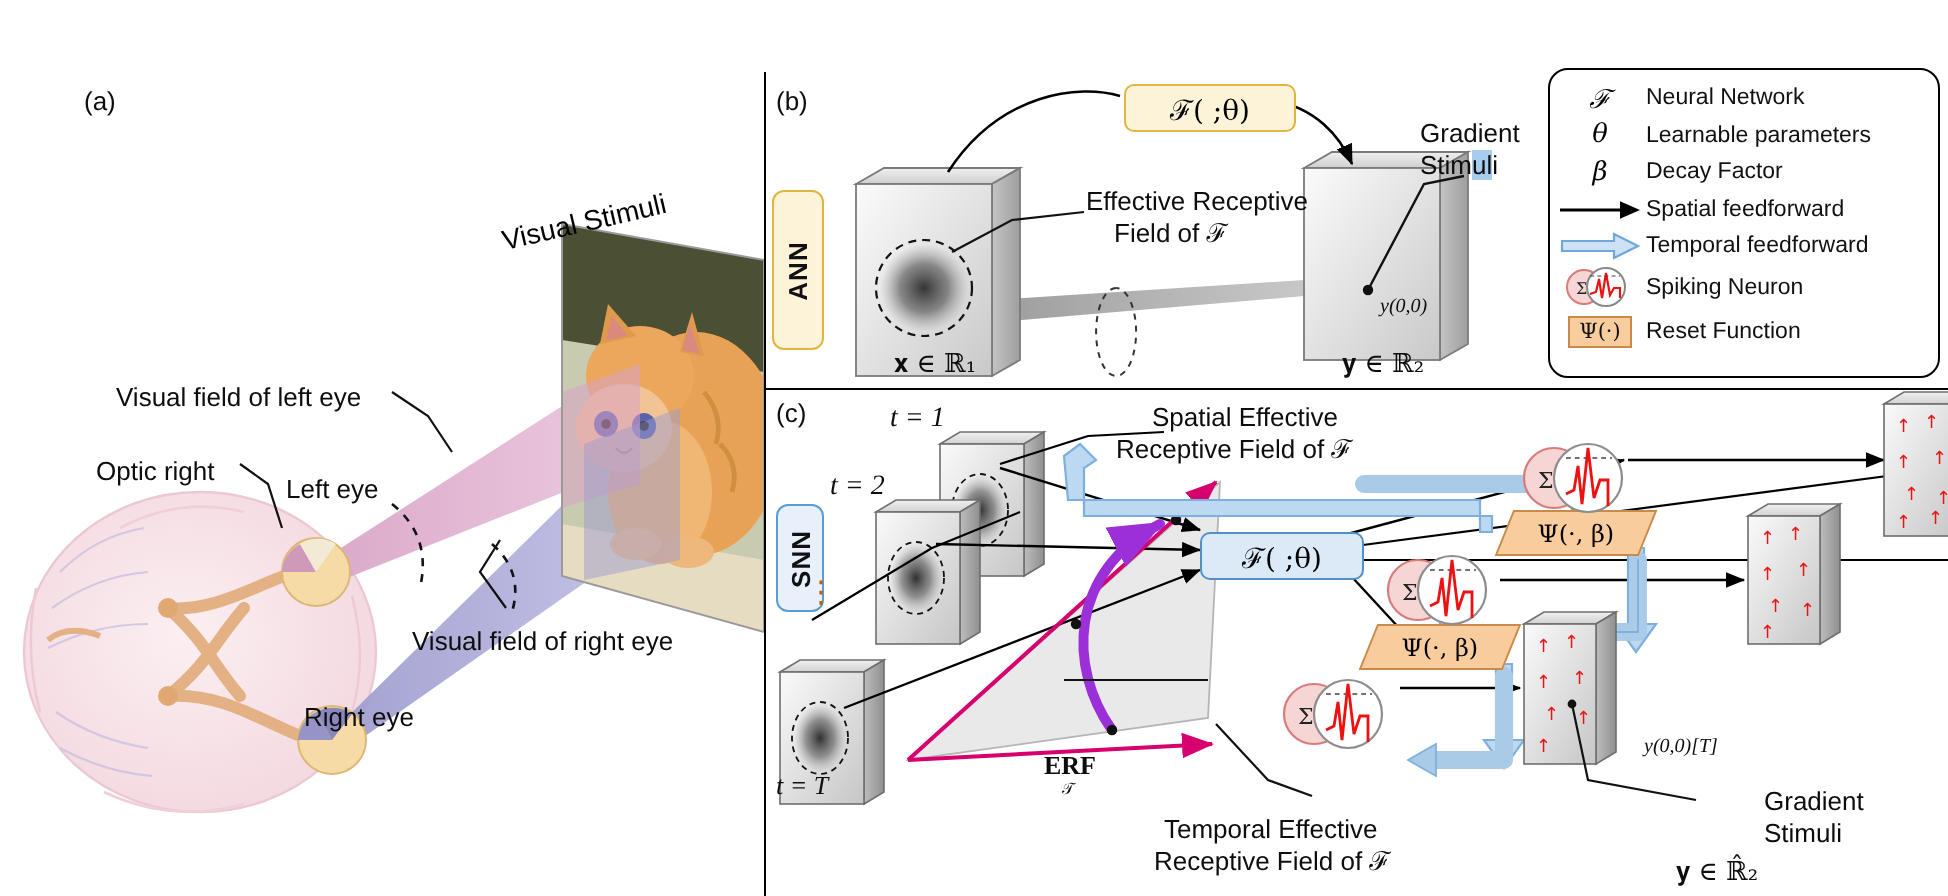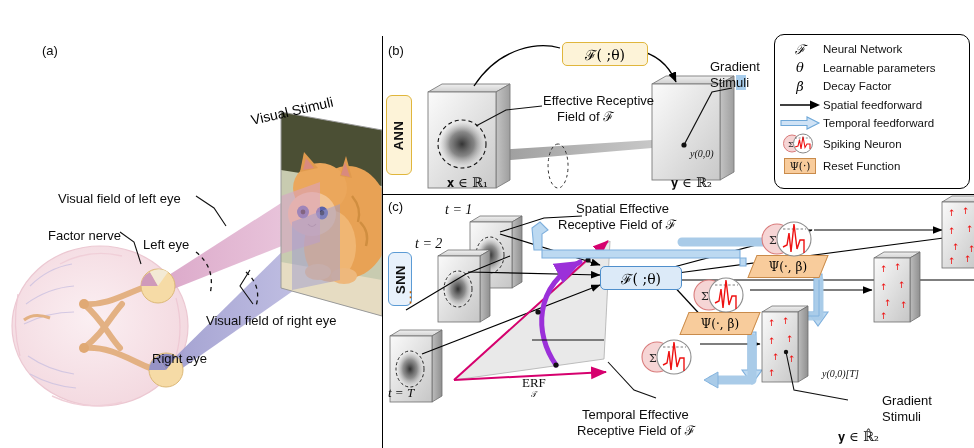--- a/index.html
+++ b/index.html
@@ -211,21 +211,21 @@
       <polygon points="281,160 320,146 320,206 281,218" fill="#d9a3c6" opacity=".55"></polygon>
       <polygon points="292,186 340,168 340,244 292,254" fill="#9e9cce" opacity=".5"></polygon>
     </g>
     <polygon points="281,76 382,94 382,280 281,252" fill="none" stroke="#9a9a9a" stroke-width="1"></polygon>
   </svg>
 
   <div class="visual-stimuli" style="left:253px; top:112px;">Visual Stimuli</div>
 
   <div class="lbl" style="left:206px; top:314px;">Visual field of right eye</div>
   <div class="lbl" style="left:58px; top:192px;">Visual field of left eye</div>
-  <div class="lbl" style="left:48px; top:229px;">Factor nerve</div>
+  <div class="lbl" style="left:48px; top:229px;">Optic right</div>
   <div class="lbl" style="left:143px; top:238px;text-align:center;">Left eye</div>
   <div class="lbl" style="left:152px; top:352px;">Right eye</div>
 
   <div class="lbl panel-label" style="left:388px; top:44px;">(b)</div>
 
   <div class="tag tag-ann" style="left:386px; top:95px; width:26px; height:80px;">
     <span>ANN</span>
   </div>
 
   <svg class="abs" width="392" height="160" style="left:420px; top:40px;" viewBox="0 0 392 160">
@@ -522,21 +522,21 @@
   <div class="lbl" style="left:415px; top:236px; font-family:Liberation Serif, serif; font-style:italic; font-size:14px;">t = 2</div>
   <div class="lbl" style="left:403px; top:288px; font-size:15px; color:#c06000;">⋮</div>
   <div class="lbl" style="left:388px; top:386px; font-family:'Liberation Serif',serif; font-style:italic; font-size:13px;">t = T</div>
 
   <div class="lbl" style="left:576px; top:202px;">Spatial Effective</div>
   <div class="lbl" style="left:558px; top:218px;">Receptive Field of ℱ</div>
 
   <div class="lbl" style="left:582px; top:408px;">Temporal Effective</div>
   <div class="lbl" style="left:577px; top:424px;">Receptive Field of ℱ</div>
 
-  <div class="lbl" style="left:522px; top:376px; font-family:'Liberation Serif',serif; font-size:13px;">
+  <div class="lbl" style="left:522px; top:376px; font-family:'Liberation Serif',serif; font-size:13px;font-weight:bold;">
     <span>ERF</span>
   </div>
   <div class="lbl xs" style="left:531px; top:390px; font-family:'DejaVu Serif',serif; font-size:8px;">𝒯</div>
 
   <div class="psi" style="left:752px; top:255px; width:72px; height:23px;">
     <span>Ψ(·, β)</span>
   </div>
   <div class="psi" style="left:684px; top:312px; width:72px; height:23px;">
     <span>Ψ(·, β)</span>
   </div>

